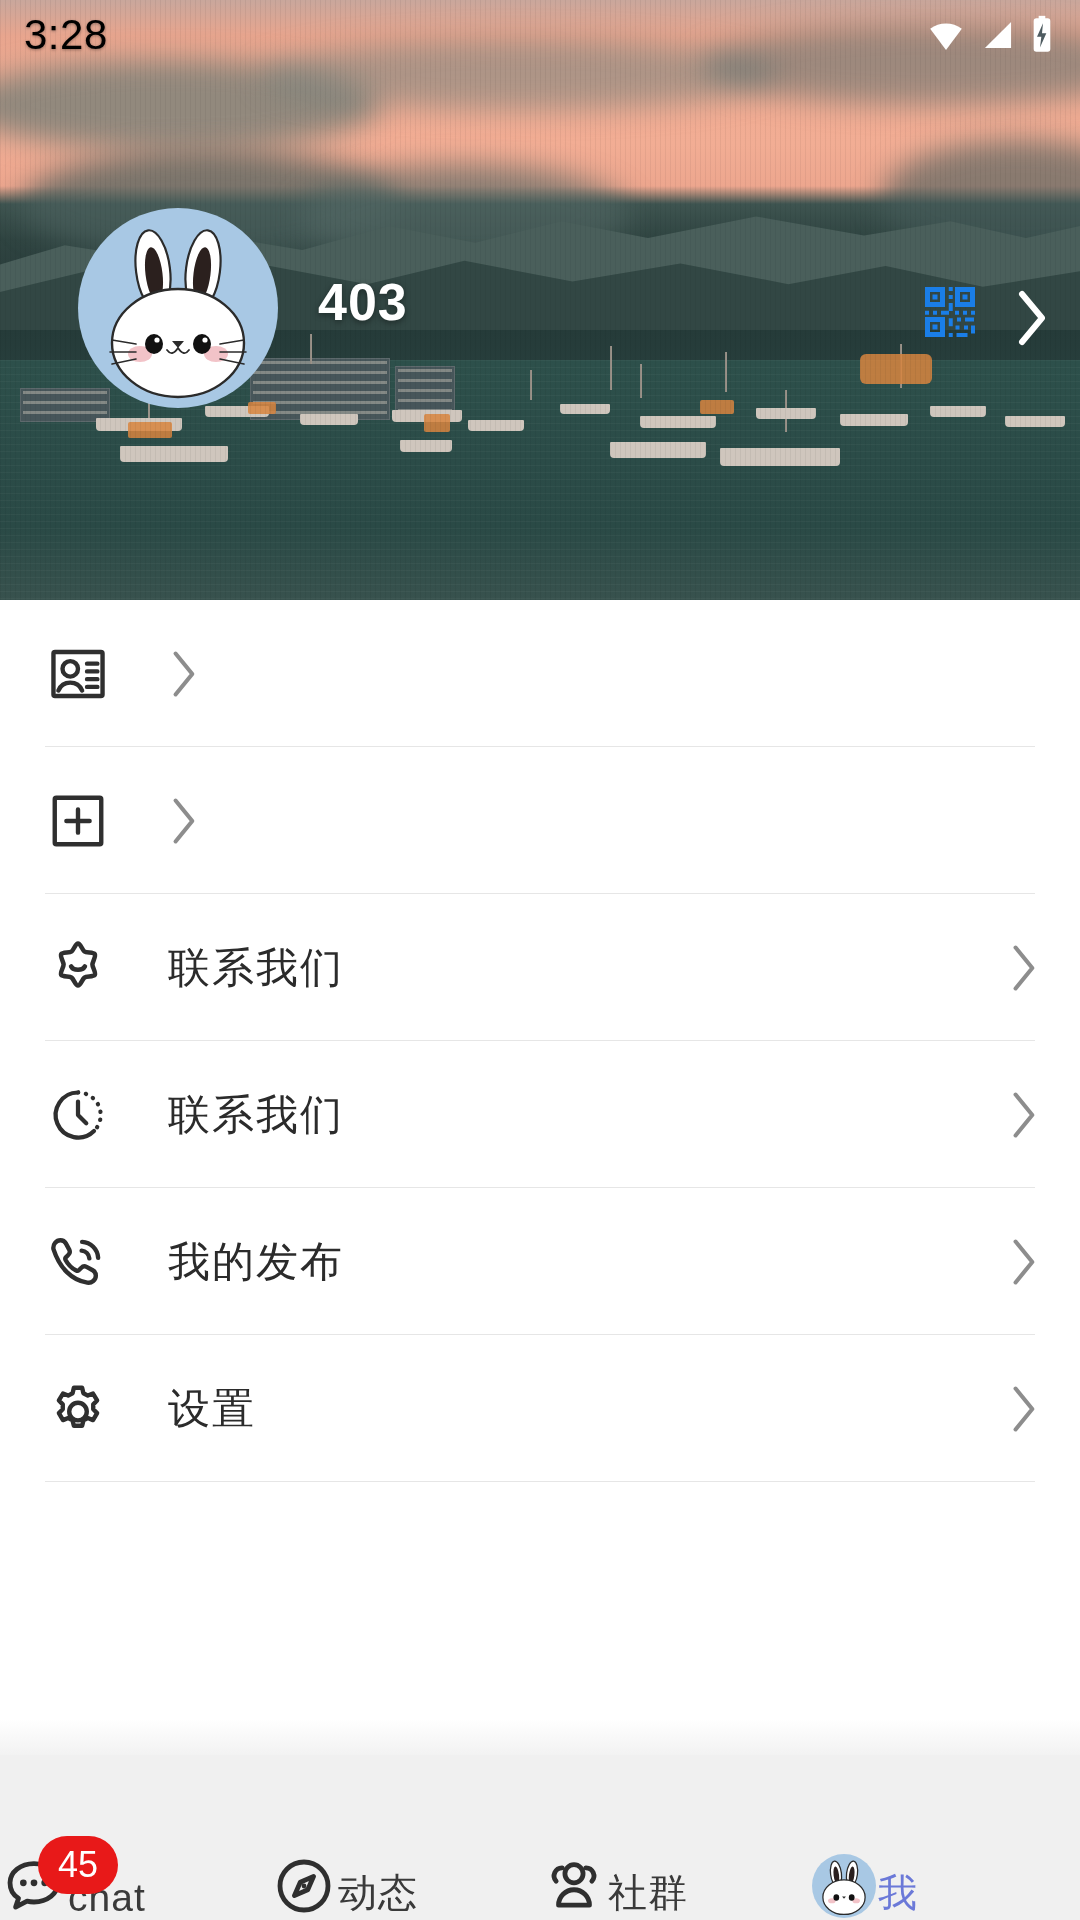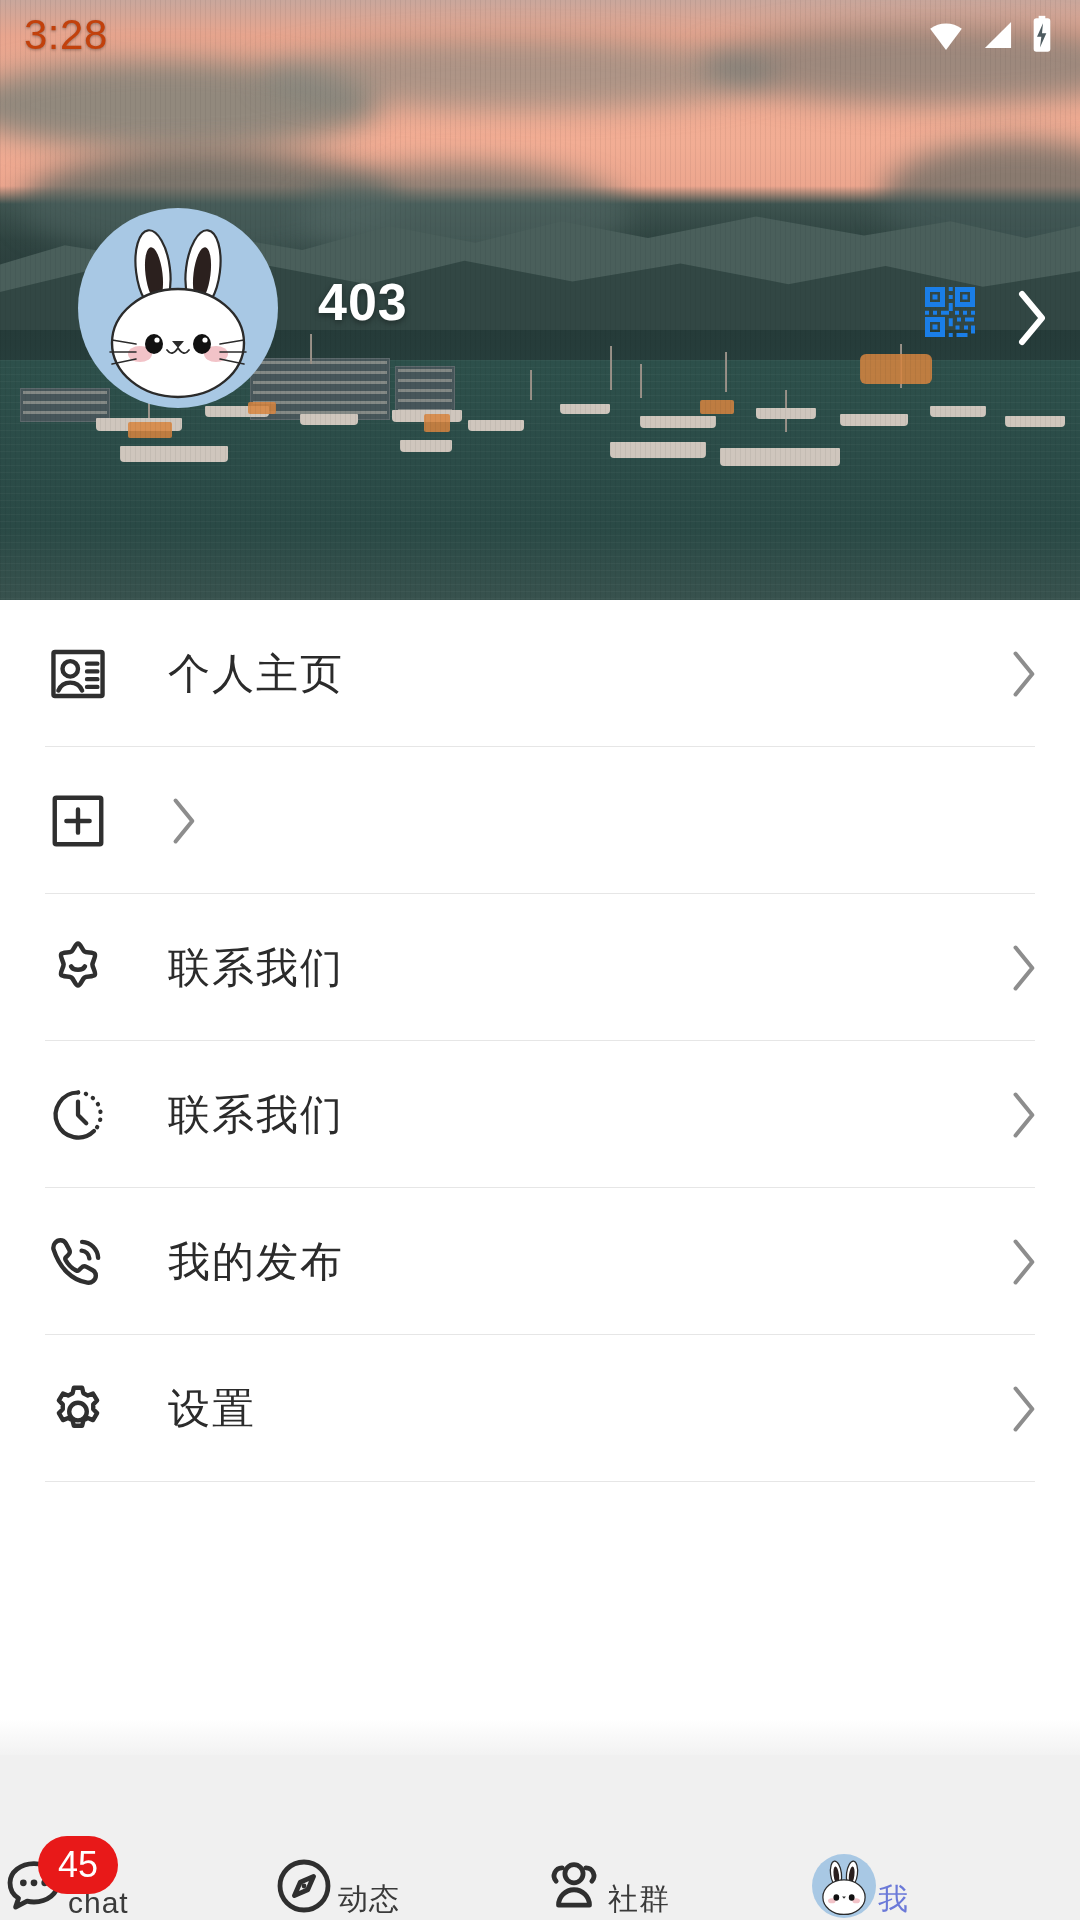--- a/index.html
+++ b/index.html
@@ -87,21 +87,21 @@
     mix-blend-mode:multiply;
   }
 
   
   .statusbar {
     position:absolute; top:0; left:0; width:1080px; height:70px;
     display:flex; align-items:center; justify-content:space-between;
     padding:0 26px 0 24px; z-index:40;
   }
   .status-time {
-    color:#c2410c; font-size:42px; font-weight:400; letter-spacing:.5px;
+    color:#000000; font-size:42px; font-weight:400; letter-spacing:.5px;
     text-shadow:0 1px 3px rgba(0,0,0,.35);
   }
   .status-icons { display:flex; align-items:center; gap:14px; }
 
   
   .profile-row {
     position:absolute; left:0; top:0; width:1080px; height:600px; z-index:30;
     pointer-events:none;
   }
   .avatar-wrap {
@@ -159,21 +159,21 @@
   .navitem {
     flex:1; height:165px; position:relative;
     display:flex; flex-direction:row; align-items:flex-end;
     padding-top:20px;
   }
   .nav-icon {
     height:68px; width:68px; display:flex; align-items:center; justify-content:center;
     position:relative;
   }
   .nav-label {
-    margin-top:0; font-size:30px; color:#3a3a3a; letter-spacing:1px;
+    margin-top:0; font-size:39px; color:#3a3a3a; letter-spacing:1px;
   }
   .navitem.active .nav-label { color:#6b79d8; }
   .badge {
     position:absolute; left:50%; top:-16px; margin-left:4px;
     min-width:80px; height:58px; padding:0 14px;
     background:#e81919; border-radius:29px;
     display:flex; align-items:center; justify-content:center;
     color:#fff; font-size:36px; font-weight:400; z-index:5;
   }
   .nav-avatar {
@@ -316,21 +316,20 @@
 
   <div class="menu-item">
     <div class="mi-icon">
       <svg viewBox="0 0 24 24" width="62" height="62" fill="none" stroke="#2f2f2f" stroke-width="1.7">
         <rect x="2.5" y="3.5" width="19" height="17" rx="0.6"></rect>
         <circle cx="9" cy="10" r="3"></circle>
         <path d="M4.4 18.4a5 5 0 0 1 9.2 0" stroke-linecap="round"></path>
         <path d="M15.5 8h4M15.5 11h4M15.5 14h4M15.5 17h4" stroke-linecap="round"></path>
       </svg>
     </div>
-    <div class="mi-label">个人主页</div>
     <div class="mi-chevron">
       <svg width="30" height="52" viewBox="0 0 16 28">
           <path d="M4 3 L13 14 L4 25" stroke="#8d8d8d" stroke-width="2.2" fill="none" stroke-linecap="round" stroke-linejoin="round"></path>
         </svg>
     </div>
     <div class="divider" style="bottom:0;"></div>
   </div>
 
   <div class="menu-item">
     <div class="mi-icon">

